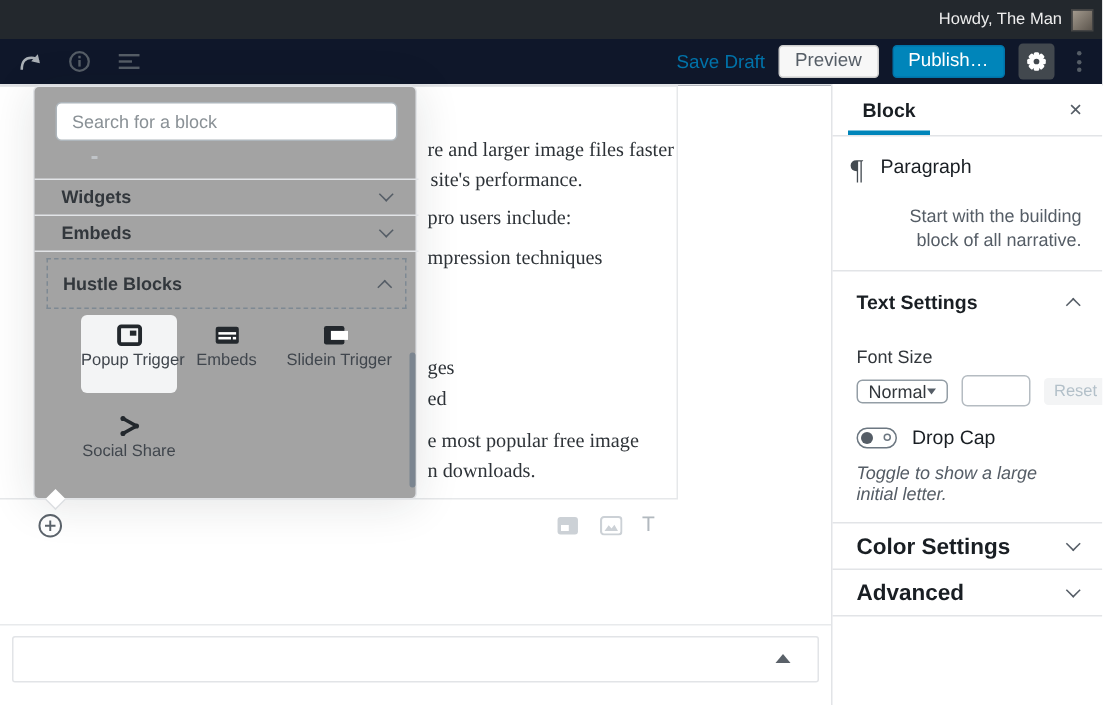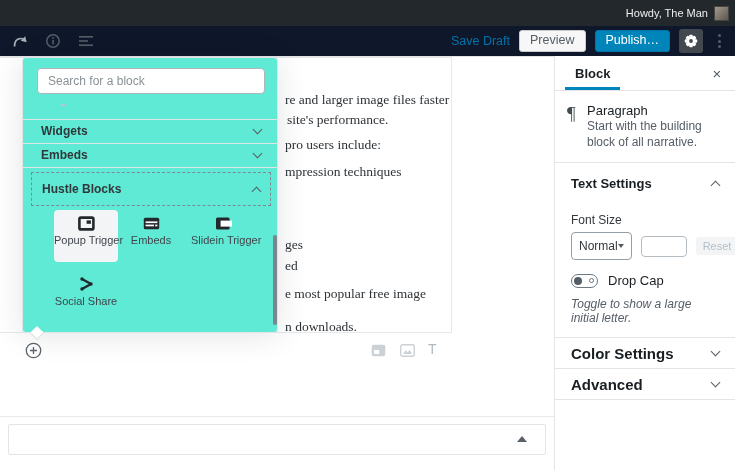--- a/index.html
+++ b/index.html
@@ -25,34 +25,34 @@
   .btn-primary { background:#0085ba; border:1px solid #0073a8; color:#fff; }
   .gear-btn { width:24px; height:24px; border-radius:3px; background:#42484e; display:flex; align-items:center; justify-content:center; cursor:pointer; }
   .dots { display:flex; flex-direction:column; gap:2.5px; padding:3px 6px; cursor:pointer; }
   .dots i { width:3px; height:3px; border-radius:50%; background:#555d66; }
 
   
   .content-card { position:absolute; left:-2px; top:57px; width:454px; height:276px; background:#fff; border:1px solid #e6e8ea; }
   .body-line { position:absolute; font-family:"Liberation Serif", serif; font-size:13.5px; color:#2e3338; white-space:nowrap; }
   .l0{left:285px; top:92px;} .l1{left:287px; top:112px;} .l2{left:285px; top:137px;}
   .l3{left:285px; top:164px;} .l4{left:285px; top:237px;} .l5{left:285px; top:258px;}
-  .l6{left:285px; top:286px;} .l7{left:285px; top:319px;}
+  .l6{left:285px; top:286px;} .l7{left:285px; top:306px;}
 
   .appender-plus { position:absolute; left:25px; top:342px; width:17px; height:17px; cursor:pointer; }
   .shortcut { position:absolute; top:344px; cursor:pointer; }
   .sc1{ left:371px; } .sc2{ left:400px; }
   .sc-t { position:absolute; left:428px; top:341px; font-size:14px; color:#b2b9bf; cursor:pointer; }
 
   .bottom-divider { position:absolute; left:0; top:416px; width:554px; height:1px; background:#e8eaec; }
   .bottom-panel { position:absolute; left:8px; top:424px; width:538px; height:31px; background:#fff; border:1px solid #e2e4e7; border-radius:2px; }
   .tri-up { position:absolute; right:18px; top:11px; width:0; height:0; cursor:pointer;
             border-left:5px solid transparent; border-right:5px solid transparent; border-bottom:6px solid #5a6169; }
 
   
-  .popup { position:absolute; left:22px; top:57px; width:256px; height:276px; background:#5eead4;
+  .popup { position:absolute; left:22px; top:57px; width:256px; height:276px; background:#a3a3a3;
            border:1px solid #e2e4e7; border-radius:4px; box-shadow:0 3px 30px rgba(25,30,35,.12); z-index:5; }
   .popup .caret { position:absolute; left:9px; bottom:-6px; width:10px; height:10px; background:#fff;
                   border-right:1px solid #dcdfe2; border-bottom:1px solid #dcdfe2; transform:rotate(45deg); }
   .search-wrap { position:absolute; left:14px; top:10px; width:228px; height:26px; }
   .search-wrap input { width:100%; height:100%; border:1px solid #aeb6bc; border-radius:4px; padding:0 10px;
                        font-size:12px; color:#32373c; outline:none; font-family:"Liberation Sans", sans-serif; }
   .search-wrap input::placeholder { color:#8a9196; }
   .remnant { position:absolute; left:38px; top:46px; width:4px; height:2px; background:#c0c4c8; }
   .cat-sep { position:absolute; left:0; width:256px; height:1px; background:#e2e4e7; }
   .sep1{ top:61px; } .sep2{ top:85px; } .sep3{ top:109px; }
@@ -78,30 +78,30 @@
   .sb-tabs { position:relative; height:35px; border-bottom:1px solid #e2e4e7; display:flex; align-items:stretch; padding-left:10px; }
   .sb-tab { display:flex; align-items:center; padding:0 10px; font-size:13px; color:#191e23; cursor:pointer; }
   .sb-tab.active { font-weight:bold; box-shadow:inset 0 -3px 0 #0085ba; }
   .sb-close { position:absolute; right:8px; top:7px; width:20px; height:20px; display:flex; align-items:center;
               justify-content:center; font-size:15px; color:#555d66; cursor:pointer; }
   .sb-close::before { content:"\00d7"; }
   .block-card { display:flex; padding:12px 14px 12px 12px; border-bottom:1px solid #e2e4e7; }
   .pilcrow { width:30px; font-size:19px; color:#444b51; font-family:"Liberation Serif", serif; }
   .pilcrow::before { content:"\00b6"; }
   .block-card-title { font-size:13px; color:#191e23; }
-  .block-card-desc { font-size:12px; color:#555d66; margin-top:0; line-height:1.35; width:134px; }
+  .block-card-desc { font-size:12px; color:#555d66; margin-top:18px; line-height:1.35; width:134px;text-align:right; }
   .panel-header { display:flex; align-items:center; padding:0 16px; height:31px; border-bottom:1px solid #e2e4e7;
                   font-size:15px; font-weight:bold; color:#191e23; cursor:pointer; }
   .panel-header .chev { margin-left:auto; }
   .ts-body { padding:10px 16px 12px; border-bottom:1px solid #e2e4e7; }
   .ts-header { display:flex; align-items:center; font-size:13px; font-weight:bold; color:#191e23; padding:13px 16px 0; cursor:pointer; }
   .ts-header .chev { margin-left:auto; }
   .fs-label { font-size:12px; color:#32373c; margin-top:12px; }
   .fs-row { display:flex; align-items:center; gap:9px; margin-top:5px; }
-  .fs-select { width:70px; height:28px; border:1px solid #949ea6; border-radius:4px; display:flex; align-items:center;
+  .fs-select { width:70px; height:16px; border:1px solid #949ea6; border-radius:4px; display:flex; align-items:center;
                padding:0 7px; font-size:12px; color:#32373c; cursor:pointer; }
   .fs-select .sel-caret { margin-left:auto; width:0; height:0; border-left:3.5px solid transparent;
                border-right:3.5px solid transparent; border-top:4px solid #555d66; }
   .fs-input { width:46px; height:21px; border:1px solid #b5bcc2; border-radius:4px; font-size:12px; padding:0 6px;
               outline:none; font-family:"Liberation Sans", sans-serif; }
   .fs-reset { font-size:11px; color:#b3c0c9; background:#f3f4f5; border:none; border-radius:3px; padding:3px 7px; }
   .dropcap-row { display:flex; align-items:center; gap:10px; margin-top:13px; }
   .toggle { width:27px; height:14px; border:1px solid #6c7781; border-radius:8px; position:relative; cursor:pointer; }
   .toggle .knob { position:absolute; left:2px; top:2px; width:8px; height:8px; border-radius:50%; background:#555d66; }
   .toggle .hole { position:absolute; right:3px; top:3.5px; width:5px; height:5px; border-radius:50%; border:1px solid #6c7781; }

